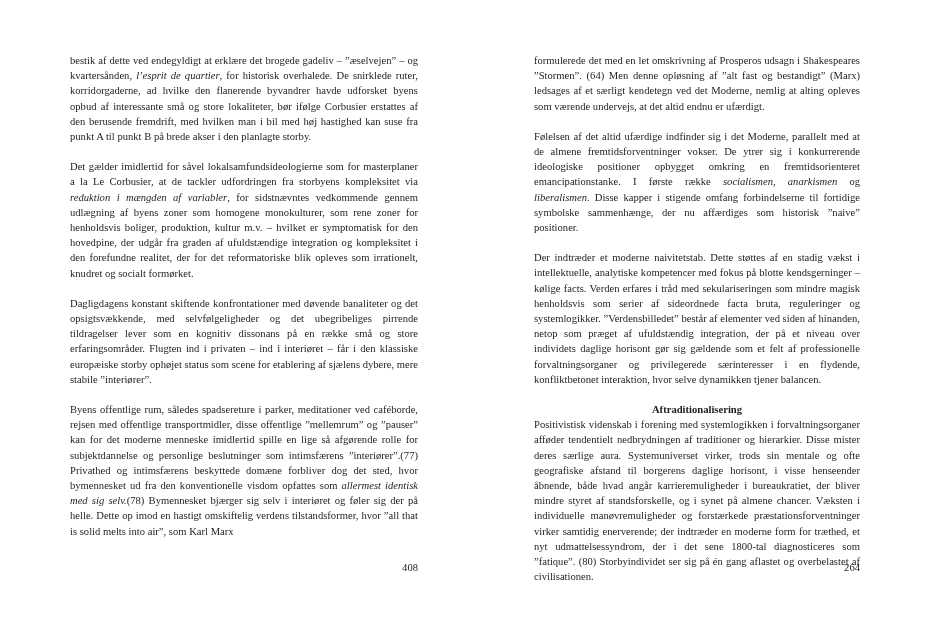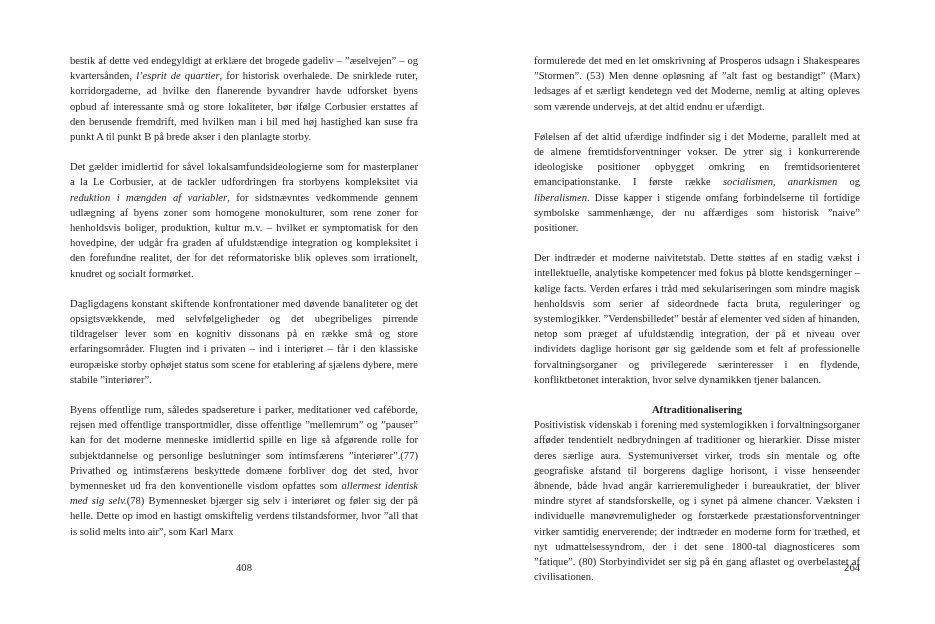--- a/index.html
+++ b/index.html
@@ -49,21 +49,21 @@
   }
   .page-number {
     position: absolute;
     top: 560px;
     font-size: 10.6px;
     line-height: 15.2px;
   }
   .page-number.num-left {
     left: 70px;
     width: 348px;
-    text-align: center;
+    text-align: right;
   }
   .page-number.num-right {
     left: 534px;
     width: 326px;
     text-align: right;
   }
   i { font-style: italic; }
 </style>
 </head>
 <body>
@@ -71,21 +71,21 @@
 <div class="book-spread">
 
   <div class="text-block left-page">
     <p>bestik af dette ved endegyldigt at erklære det brogede gadeliv – ”æselvejen” – og kvartersånden, <i>l’esprit de quartier</i>, for historisk overhalede. De snirklede ruter, korridorgaderne, ad hvilke den flanerende byvandrer havde udforsket byens opbud af interessante små og store lokaliteter, bør ifølge Corbusier erstattes af den berusende fremdrift, med hvilken man i bil med høj hastighed kan suse fra punkt A til punkt B på brede akser i den planlagte storby.</p>
     <p>Det gælder imidlertid for såvel lokalsamfundsideologierne som for masterplaner a la Le Corbusier, at de tackler udfordringen fra storbyens kompleksitet via <i>reduktion i mængden af variabler</i>, for sidstnævntes vedkommende gennem udlægning af byens zoner som homogene monokulturer, som rene zoner for henholdsvis boliger, produktion, kultur m.v. – hvilket er symptomatisk for den hovedpine, der udgår fra graden af ufuldstændige integration og kompleksitet i den forefundne realitet, der for det reformatoriske blik opleves som irrationelt, knudret og socialt formørket.</p>
     <p>Dagligdagens konstant skiftende konfrontationer med døvende banaliteter og det opsigtsvækkende, med selvfølgeligheder og det ubegribeliges pirrende tildragelser lever som en kognitiv dissonans på en række små og store erfaringsområder. Flugten ind i privaten – ind i interiøret – får i den klassiske europæiske storby ophøjet status som scene for etablering af sjælens dybere, mere stabile ”interiører”.</p>
     <p>Byens offentlige rum, således spadsereture i parker, meditationer ved caféborde, rejsen med offentlige transportmidler, disse offentlige ”mellemrum” og ”pauser” kan for det moderne menneske imidlertid spille en lige så afgørende rolle for subjektdannelse og personlige beslutninger som intimsfærens ”interiører”.(77) Privathed og intimsfærens beskyttede domæne forbliver dog det sted, hvor bymennesket ud fra den konventionelle visdom opfattes som <i>allermest identisk med sig selv.</i>(78) Bymennesket bjærger sig selv i interiøret og føler sig der på helle. Dette op imod en hastigt omskiftelig verdens tilstandsformer, hvor ”all that is solid melts into air”, som Karl Marx</p>
   </div>
 
   <div class="text-block right-page">
-    <p>formulerede det med en let omskrivning af Prosperos udsagn i Shakespeares ”Stormen”. (53) Men denne opløsning af ”alt fast og bestandigt” (Marx) ledsages af et særligt kendetegn ved det Moderne, nemlig at alting opleves som værende undervejs, at det altid endnu er ufærdigt.</p>
+    <p>formulerede det med en let omskrivning af Prosperos udsagn i Shakespeares ”Stormen”. (64) Men denne opløsning af ”alt fast og bestandigt” (Marx) ledsages af et særligt kendetegn ved det Moderne, nemlig at alting opleves som værende undervejs, at det altid endnu er ufærdigt.</p>
     <p>Følelsen af det altid ufærdige indfinder sig i det Moderne, parallelt med at de almene fremtidsforventninger vokser. De ytrer sig i konkurrerende ideologiske positioner opbygget omkring en fremtidsorienteret emancipationstanke. I første række <i>socialismen, anarkismen</i> og <i>liberalismen</i>. Disse kapper i stigende omfang forbindelserne til fortidige symbolske sammenhænge, der nu affærdiges som historisk ”naive” positioner.</p>
     <p>Der indtræder et moderne naivitetstab. Dette støttes af en stadig vækst i intellektuelle, analytiske kompetencer med fokus på blotte kendsgerninger – kølige facts. Verden erfares i tråd med sekulariseringen som mindre magisk henholdsvis som serier af sideordnede facta bruta, reguleringer og systemlogikker. ”Verdensbilledet” består af elementer ved siden af hinanden, netop som præget af ufuldstændig integration, der på et niveau over individets daglige horisont gør sig gældende som et felt af professionelle forvaltningsorganer og privilegerede særinteresser i en flydende, konfliktbetonet interaktion, hvor selve dynamikken tjener balancen.</p>
     <h2 class="section-heading">Aftraditionalisering</h2>
     <p>Positivistisk videnskab i forening med systemlogikken i forvaltningsorganer afføder tendentielt nedbrydningen af traditioner og hierarkier. Disse mister deres særlige aura. Systemuniverset virker, trods sin mentale og ofte geografiske afstand til borgerens daglige horisont, i visse henseender åbnende, både hvad angår karrieremuligheder i bureaukratiet, der bliver mindre styret af standsforskelle, og i synet på almene chancer. Væksten i individuelle manøvremuligheder og forstærkede præstationsforventninger virker samtidig enerverende; der indtræder en moderne form for træthed, et nyt udmattelsessyndrom, der i det sene 1800-tal diagnosticeres som ”fatique”. (80) Storbyindividet ser sig på én gang aflastet og overbelastet af civilisationen.</p>
   </div>
 
   <div class="page-number num-left">408</div>
   <div class="page-number num-right">264</div>
 
 </div>

